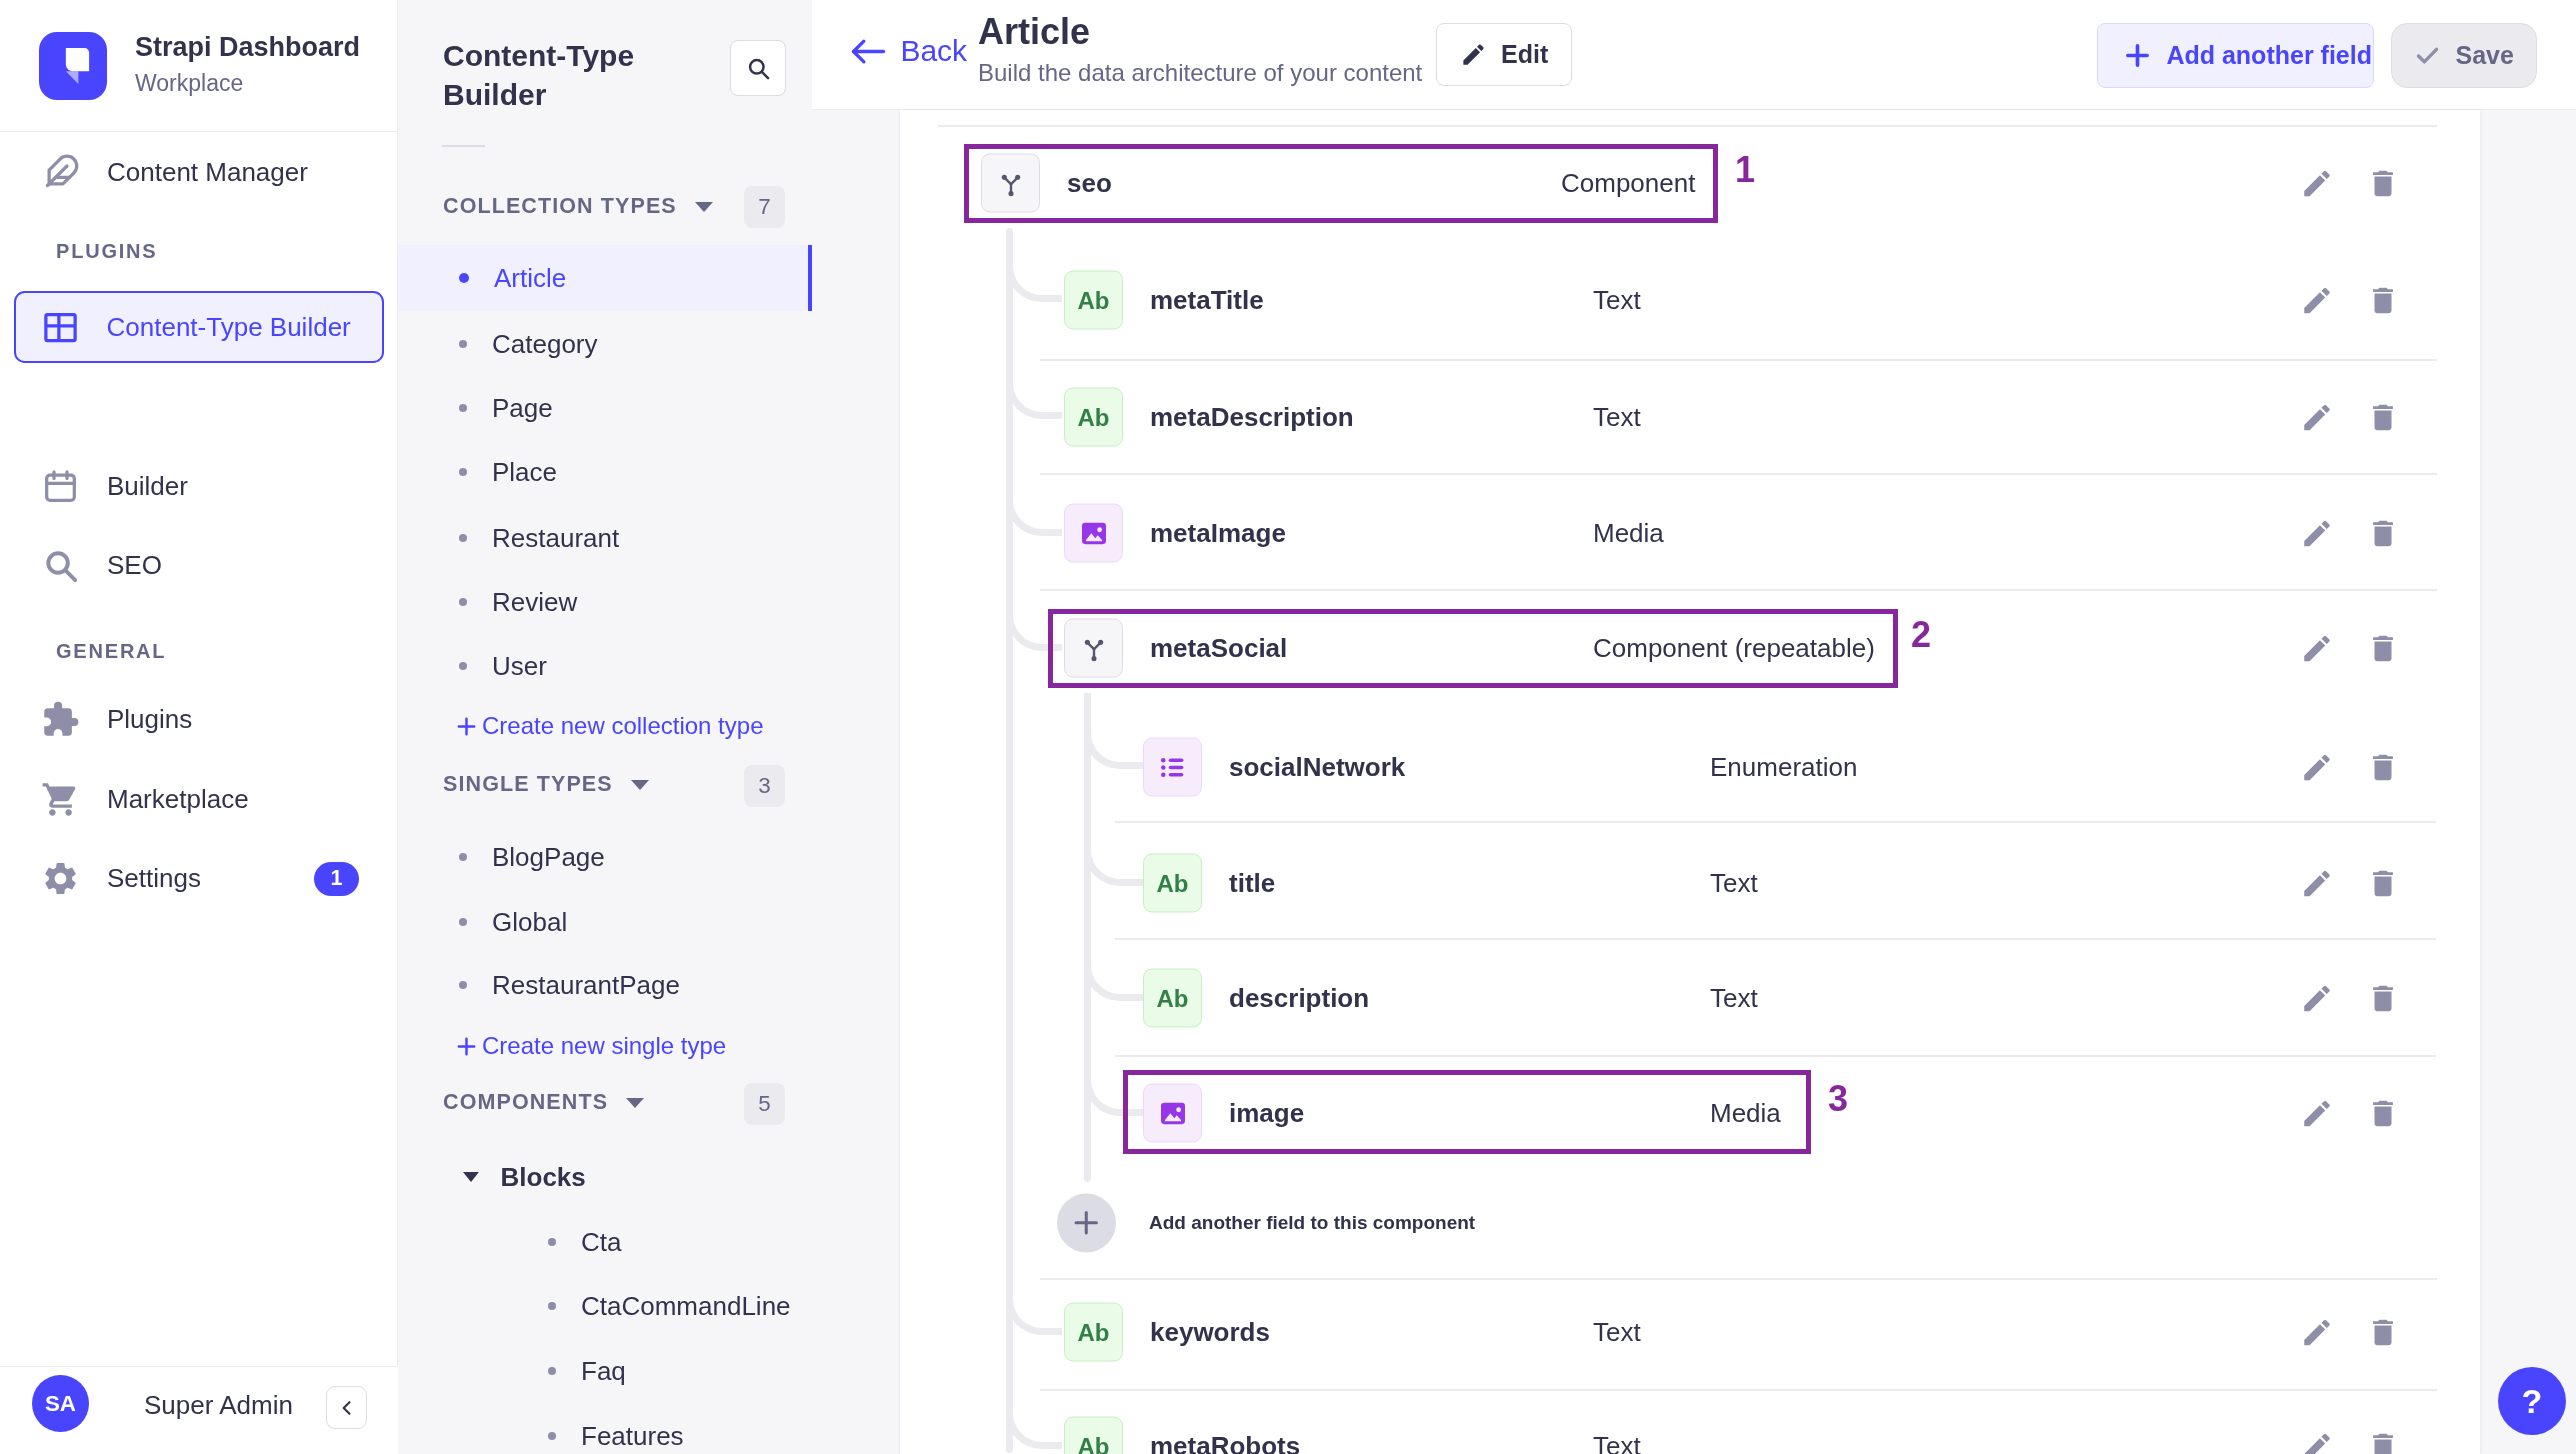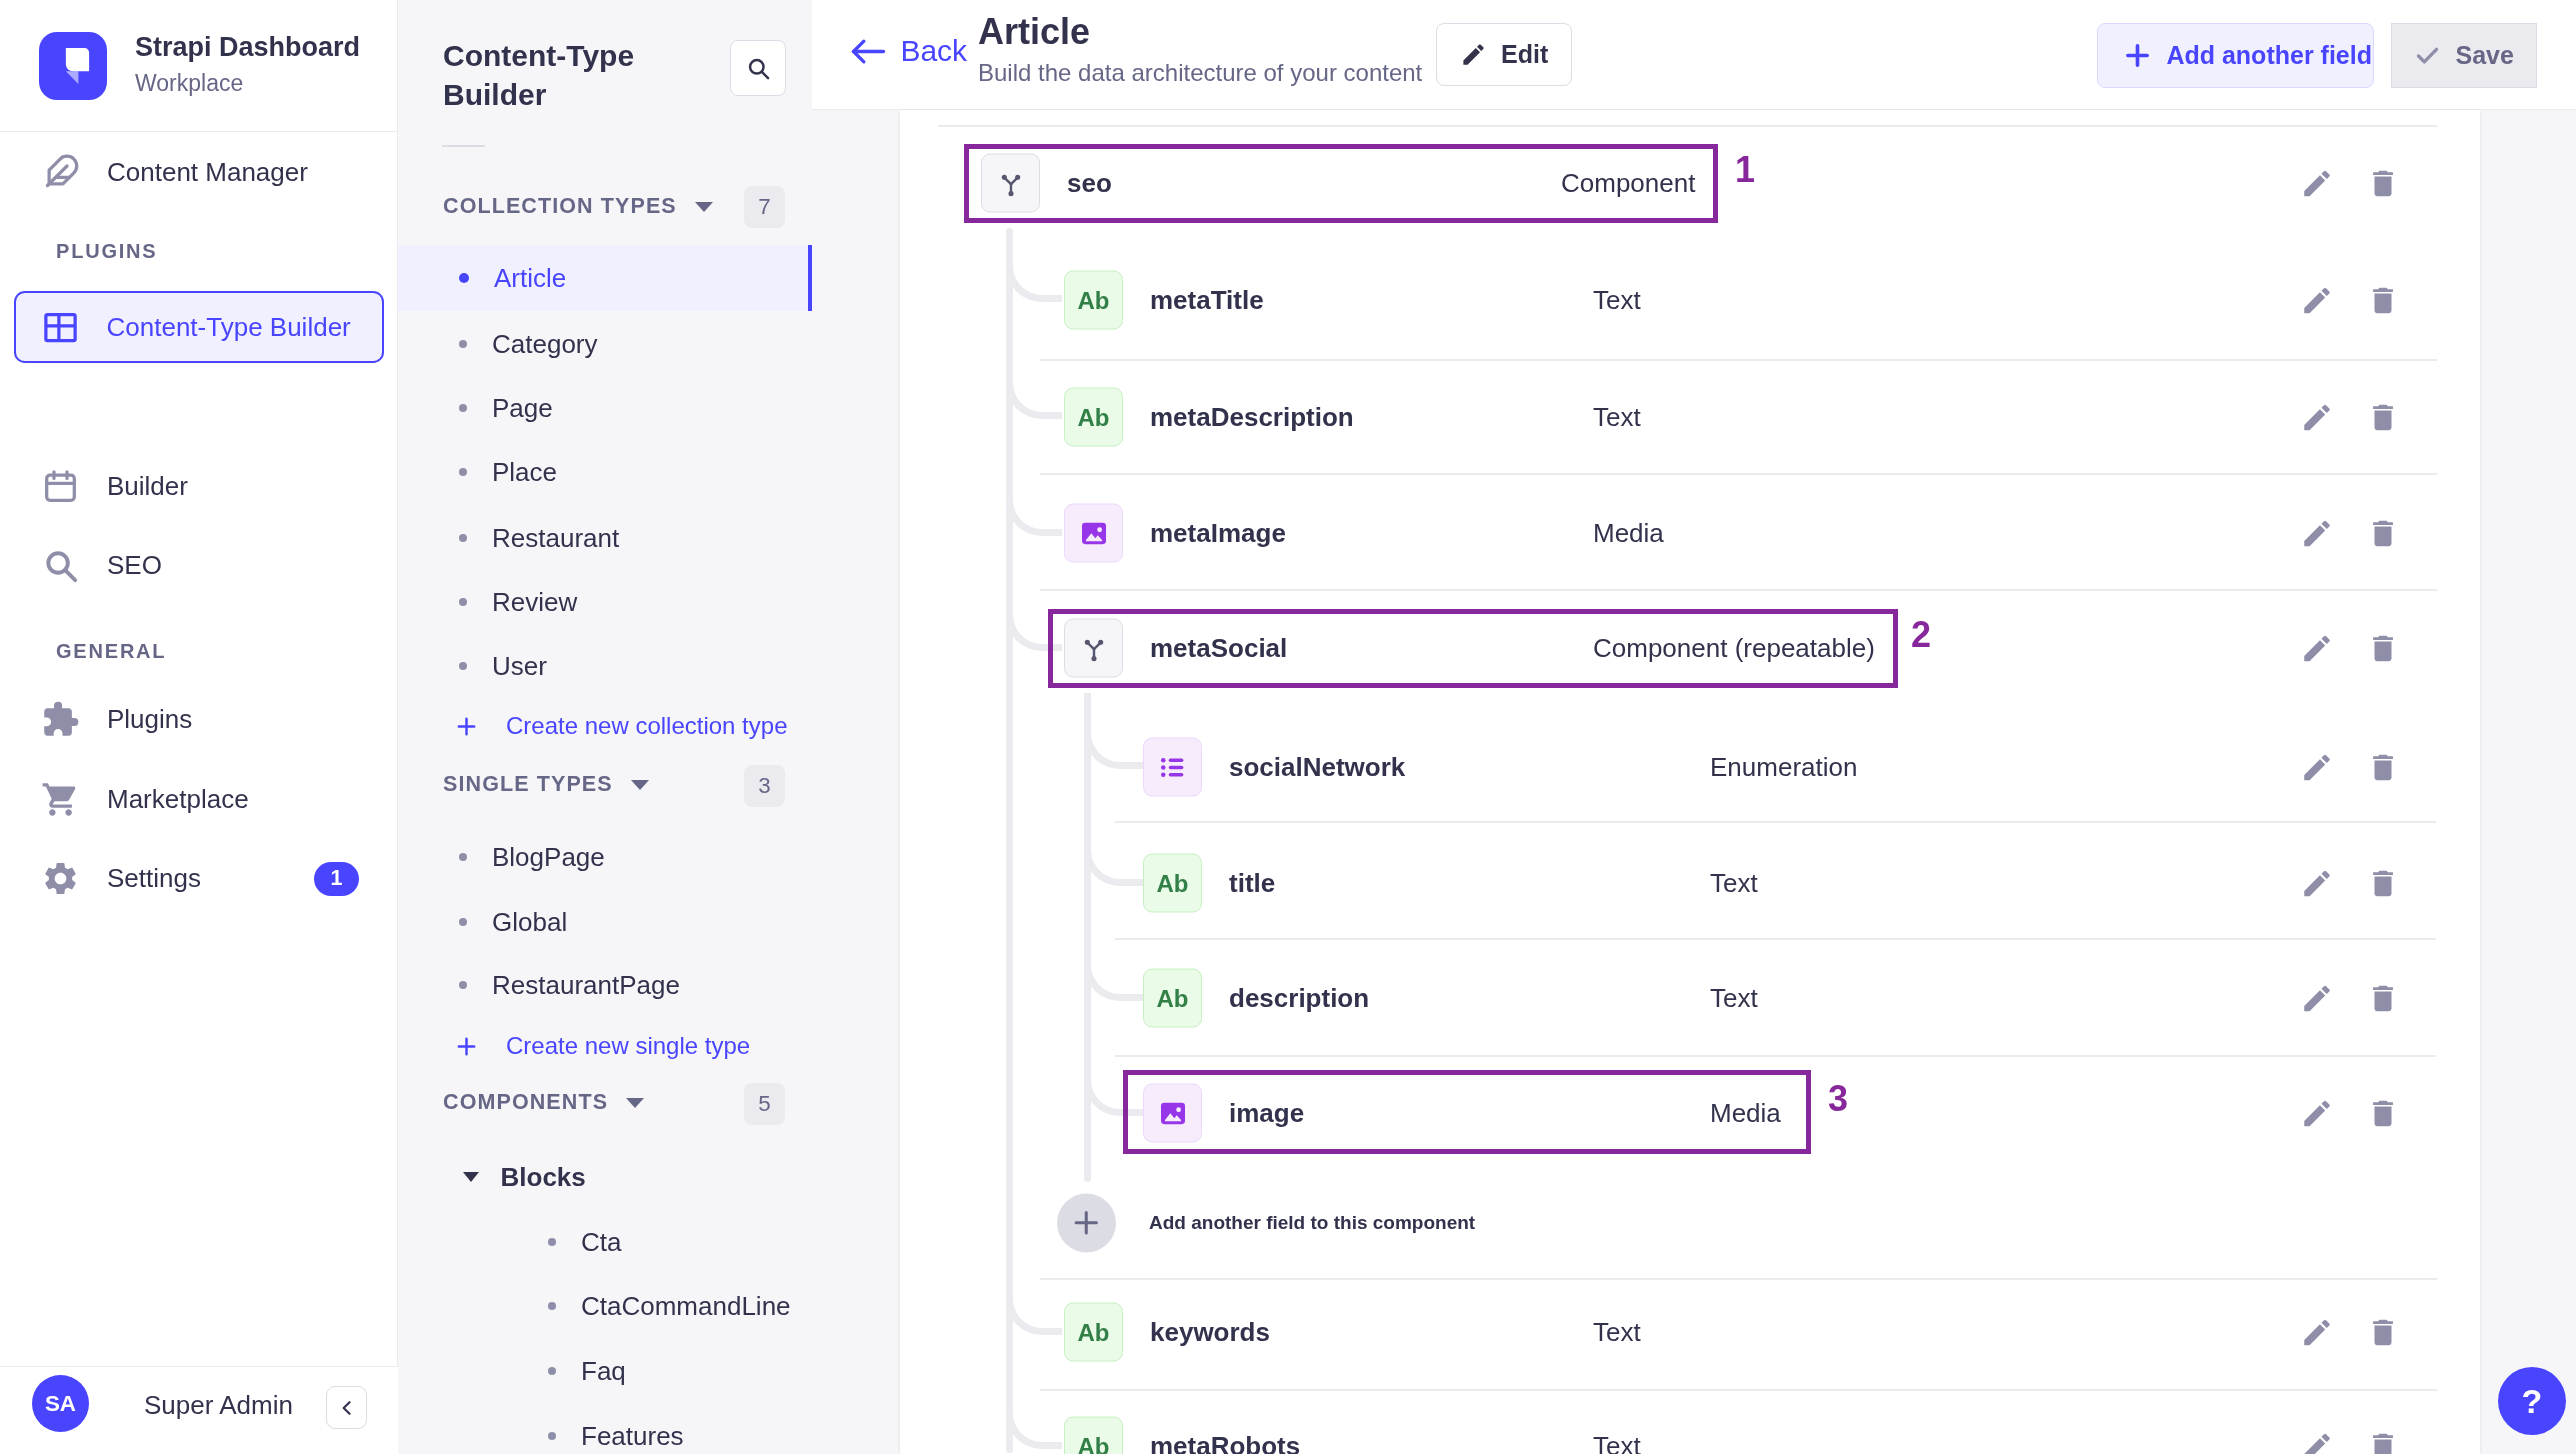--- a/index.html
+++ b/index.html
@@ -30,32 +30,32 @@
   .search-btn { position:absolute; left:332px; top:40px; width:56px; height:56px; background:#fff; border:0.9px solid #dcdce4; border-radius:8px; display:flex; align-items:center; justify-content:center; cursor:pointer; }
   .subnav-div { position:absolute; left:44px; top:145px; width:43px; height:1.8px; background:#dcdce4; }
   .sn-header { position:absolute; left:0; width:415px; height:41px; display:flex; align-items:center; padding-left:45px; font-size:21.5px; font-weight:700; letter-spacing:1.1px; color:#666687; cursor:pointer; background:none; border:0; }
   .caret { width:0; height:0; border-left:9px solid transparent; border-right:9px solid transparent; border-top:10.8px solid #666687; margin-left:18px; }
   .sn-badge { position:absolute; left:346px; width:41px; height:42px; background:#eaeaef; border-radius:8px; color:#666687; font-size:22.4px; display:flex; align-items:center; justify-content:center; }
   .sn-item { position:absolute; left:0; width:415px; height:50px; display:flex; align-items:center; padding-left:61px; font-size:26px; color:#32324d; cursor:pointer; background:none; border:0; }
   .sn-item .dot { width:8px; height:8px; border-radius:50%; background:#8e8ea9; margin-right:25px; flex:0 0 auto; }
   .sn-item.active { height:66px; background:#f0f0ff; border-right:5.4px solid #4945ff; color:#4945ff; font-weight:500; }
   .sn-item.active .dot { width:10px; height:10px; background:#4945ff; }
   .sn-item.sub { padding-left:150px; }
-  .sn-create { position:absolute; left:0; width:415px; height:50px; display:flex; align-items:center; padding-left:57px; gap:28px; font-size:24px; font-weight:500; color:#4945ff; cursor:pointer; background:none; border:0; }
+  .sn-create { position:absolute; left:0; width:415px; height:50px; display:flex; align-items:center; padding-left:57px; gap:4px; font-size:24px; font-weight:500; color:#4945ff; cursor:pointer; background:none; border:0; }
   .sn-group { position:absolute; left:0; width:415px; height:50px; display:flex; align-items:center; padding-left:65px; font-size:26px; font-weight:600; color:#32324d; cursor:pointer; background:none; border:0; }
   .sn-group .caret { border-top-color:#32324d; margin:0 21.5px 0 0; border-left-width:8px; border-right-width:8px; border-top-width:10px; }
 
   
   .topbar { position:absolute; left:812px; top:0; width:1764px; height:110px; background:#fff; border-bottom:0.9px solid #eaeaef; }
   .back-btn { position:absolute; left:38px; top:34px; display:flex; align-items:center; gap:14.4px; font-size:30px; font-weight:500; color:#4945ff; background:none; border:0; cursor:pointer; font-family:inherit; }
   .page-title { position:absolute; left:166px; top:10.8px; font-size:36px; font-weight:700; color:#32324d; }
   .page-sub { position:absolute; left:166px; top:59px; font-size:24px; color:#666687; }
   .edit-btn { position:absolute; left:624px; top:23px; width:136px; height:63px; background:#fff; border:0.9px solid #dcdce4; border-radius:8px; display:flex; align-items:center; justify-content:center; gap:14.4px; font-size:25px; font-weight:600; color:#32324d; cursor:pointer; font-family:inherit; }
   .add-btn { position:absolute; left:1285px; top:23px; width:277px; height:65px; background:#f0f0ff; border:0.9px solid #d9d8ff; border-radius:8px; display:flex; align-items:center; justify-content:center; gap:14.4px; font-size:25px; font-weight:600; color:#4945ff; cursor:pointer; font-family:inherit;padding-left:24px; }
-  .save-btn { position:absolute; left:1579px; top:23px; width:146px; height:65px; background:#eaeaef; border:0.9px solid #dcdce4; border-radius:0; display:flex; align-items:center; justify-content:center; gap:14.4px; font-size:25px; font-weight:600; color:#666687; cursor:pointer; font-family:inherit; }
+  .save-btn { position:absolute; left:1579px; top:23px; width:146px; height:65px; background:#eaeaef; border:0.9px solid #dcdce4; border-radius:16px; display:flex; align-items:center; justify-content:center; gap:14.4px; font-size:25px; font-weight:600; color:#666687; cursor:pointer; font-family:inherit; }
 
   
   .content { position:absolute; left:812px; top:110px; width:1764px; height:1344px; background:#f6f6f9; }
   .card { position:absolute; left:88px; top:0; width:1580px; height:1344px; background:#fff; box-shadow:0 0.9px 3.6px rgba(33,33,52,.1); overflow:hidden; }
   .hdiv { position:absolute; height:1.8px; background:#eaeaef; }
   .vline { position:absolute; width:7.2px; background:#eaeaef; border-radius:3.6px; }
   .elbow { position:absolute; border-left:7.2px solid #eaeaef; border-bottom:7.2px solid #eaeaef; border-bottom-left-radius:36px; }
   .frow { position:absolute; left:0; width:1580px; height:118px; }
   .ibox { position:absolute; top:50%; transform:translateY(-50%); width:59px; height:59px; border-radius:9px; display:flex; align-items:center; justify-content:center; }
   .ibox.comp { background:#f6f6f9; border:0.9px solid #dcdce4; }

